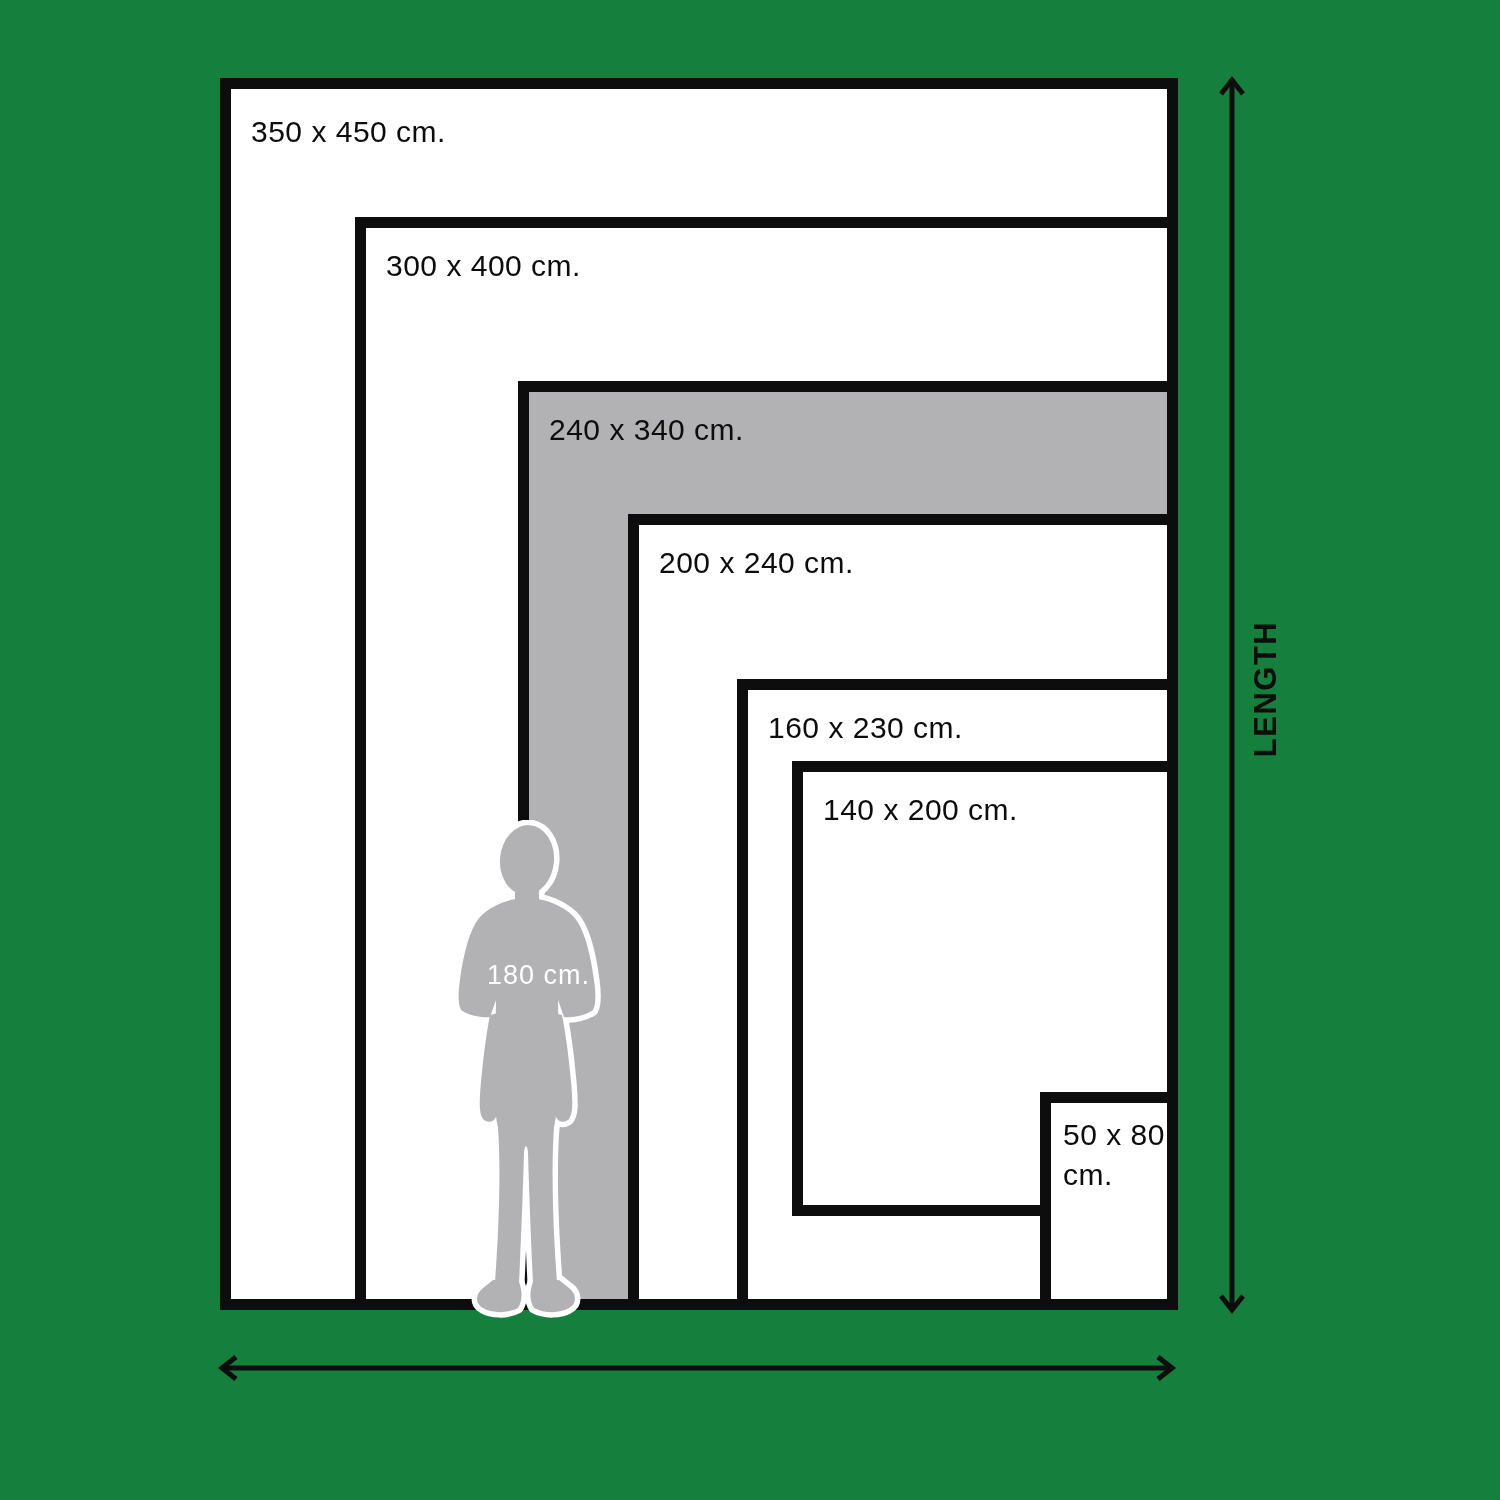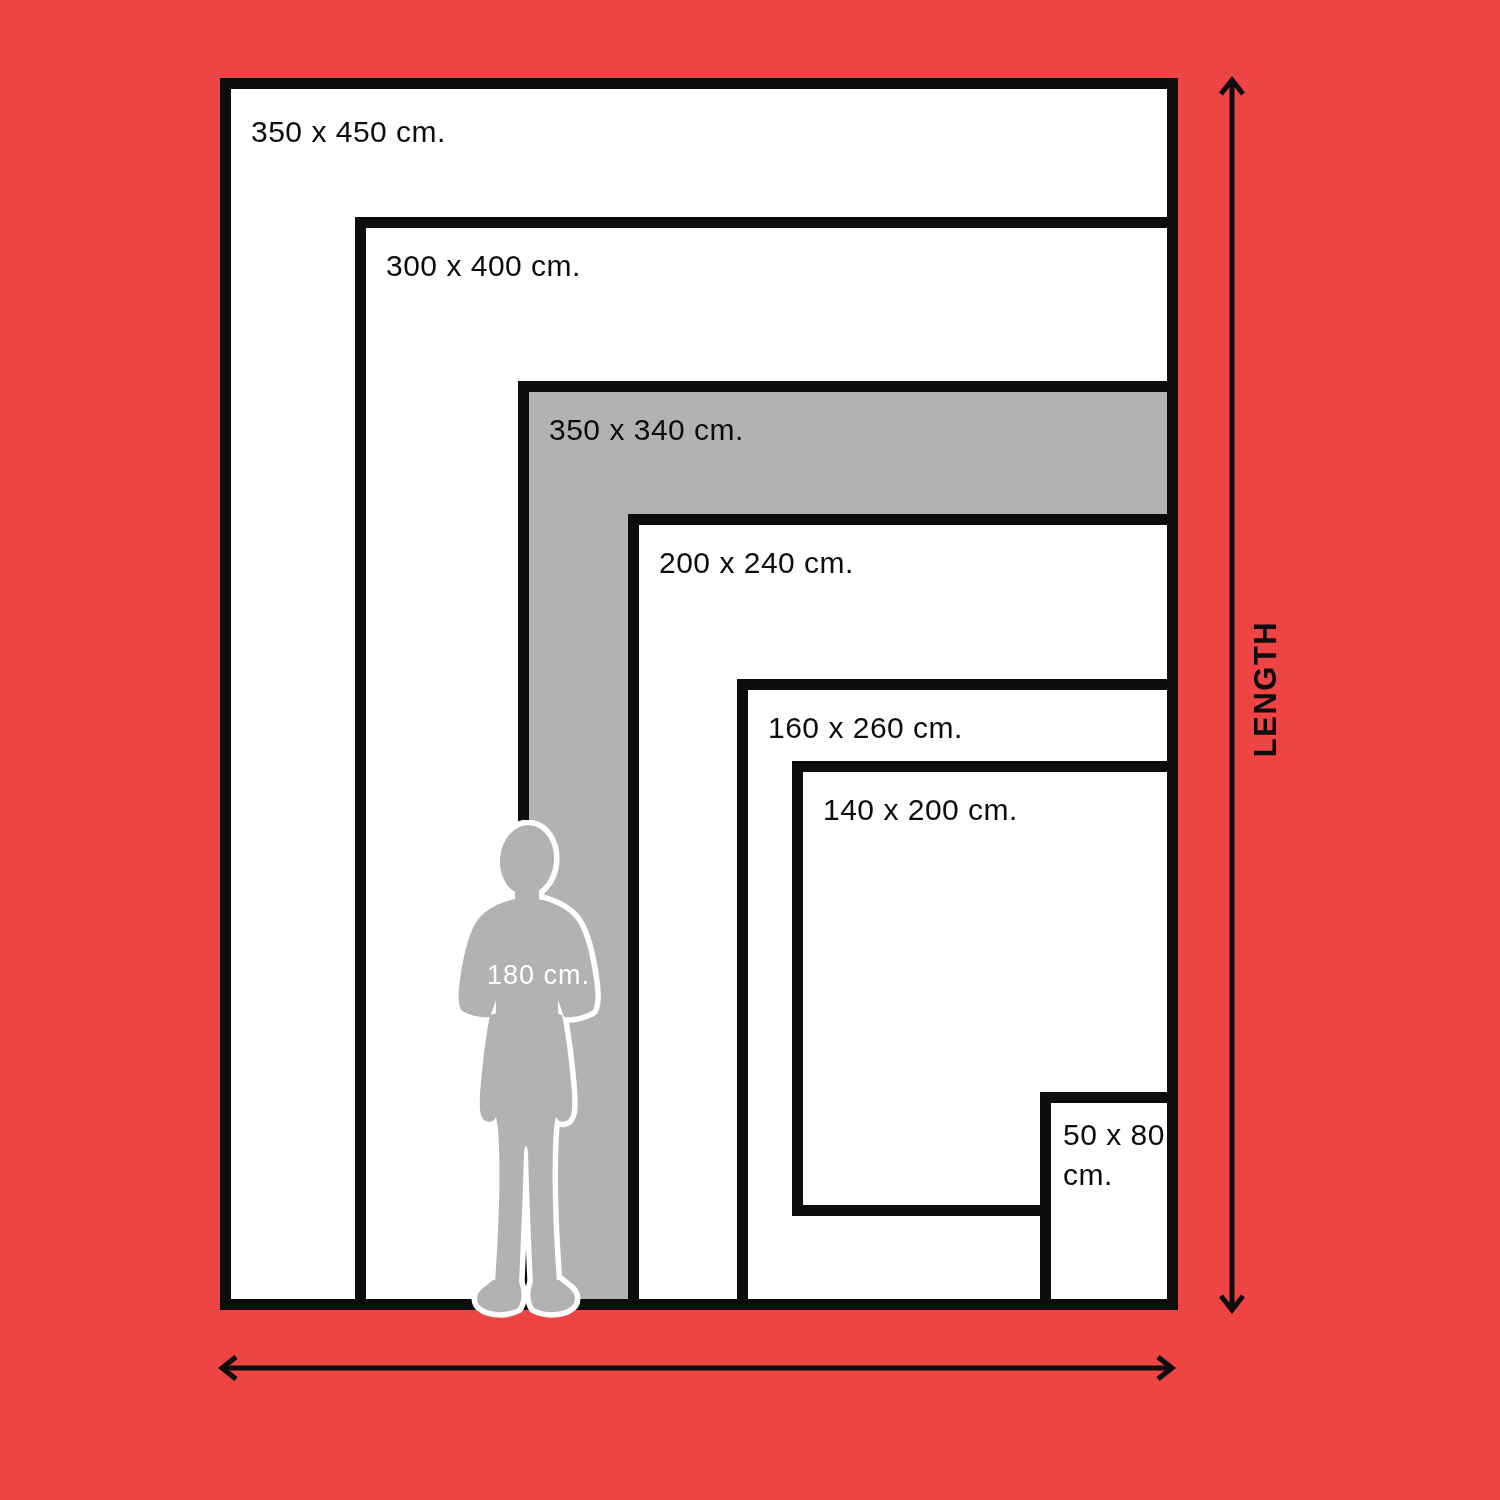--- a/index.html
+++ b/index.html
@@ -5,21 +5,21 @@
   html, body {
     margin: 0;
     padding: 0;
     background: #ffffff;
     font-family: "Liberation Sans", "DejaVu Sans", sans-serif;
   }
   .canvas {
     position: relative;
     width: 1500px;
     height: 1500px;
-    background: #ef4444;
+    background: #15803d;
     overflow: hidden;
   }
   
   .rect {
     position: absolute;
     box-sizing: border-box;
     border: 11px solid #0d0d0d;
     background: #ffffff;
   }
   .r1 { left: 220px; top: 78px;  width: 958px; height: 1232px; }
@@ -105,27 +105,27 @@
 
 <div class="canvas">
 
   <div class="rect r1">
     <div class="rect-label">350 x 450 cm.</div>
   </div>
   <div class="rect r2">
     <div class="rect-label">300 x 400 cm.</div>
   </div>
   <div class="rect r3">
-    <div class="rect-label">350 x 340 cm.</div>
+    <div class="rect-label">240 x 340 cm.</div>
   </div>
   <div class="rect r4">
     <div class="rect-label">200 x 240 cm.</div>
   </div>
   <div class="rect r5">
-    <div class="rect-label">160 x 260 cm.</div>
+    <div class="rect-label">160 x 230 cm.</div>
   </div>
   <div class="rect r6">
     <div class="rect-label">140 x 200 cm.</div>
   </div>
   <div class="rect r7">
     <div class="rect-label">50 x 80 cm.</div>
   </div>
 
   <svg class="person-svg" viewBox="0 0 166 502" xmlns="http://www.w3.org/2000/svg" aria-hidden="true">
     <defs>

